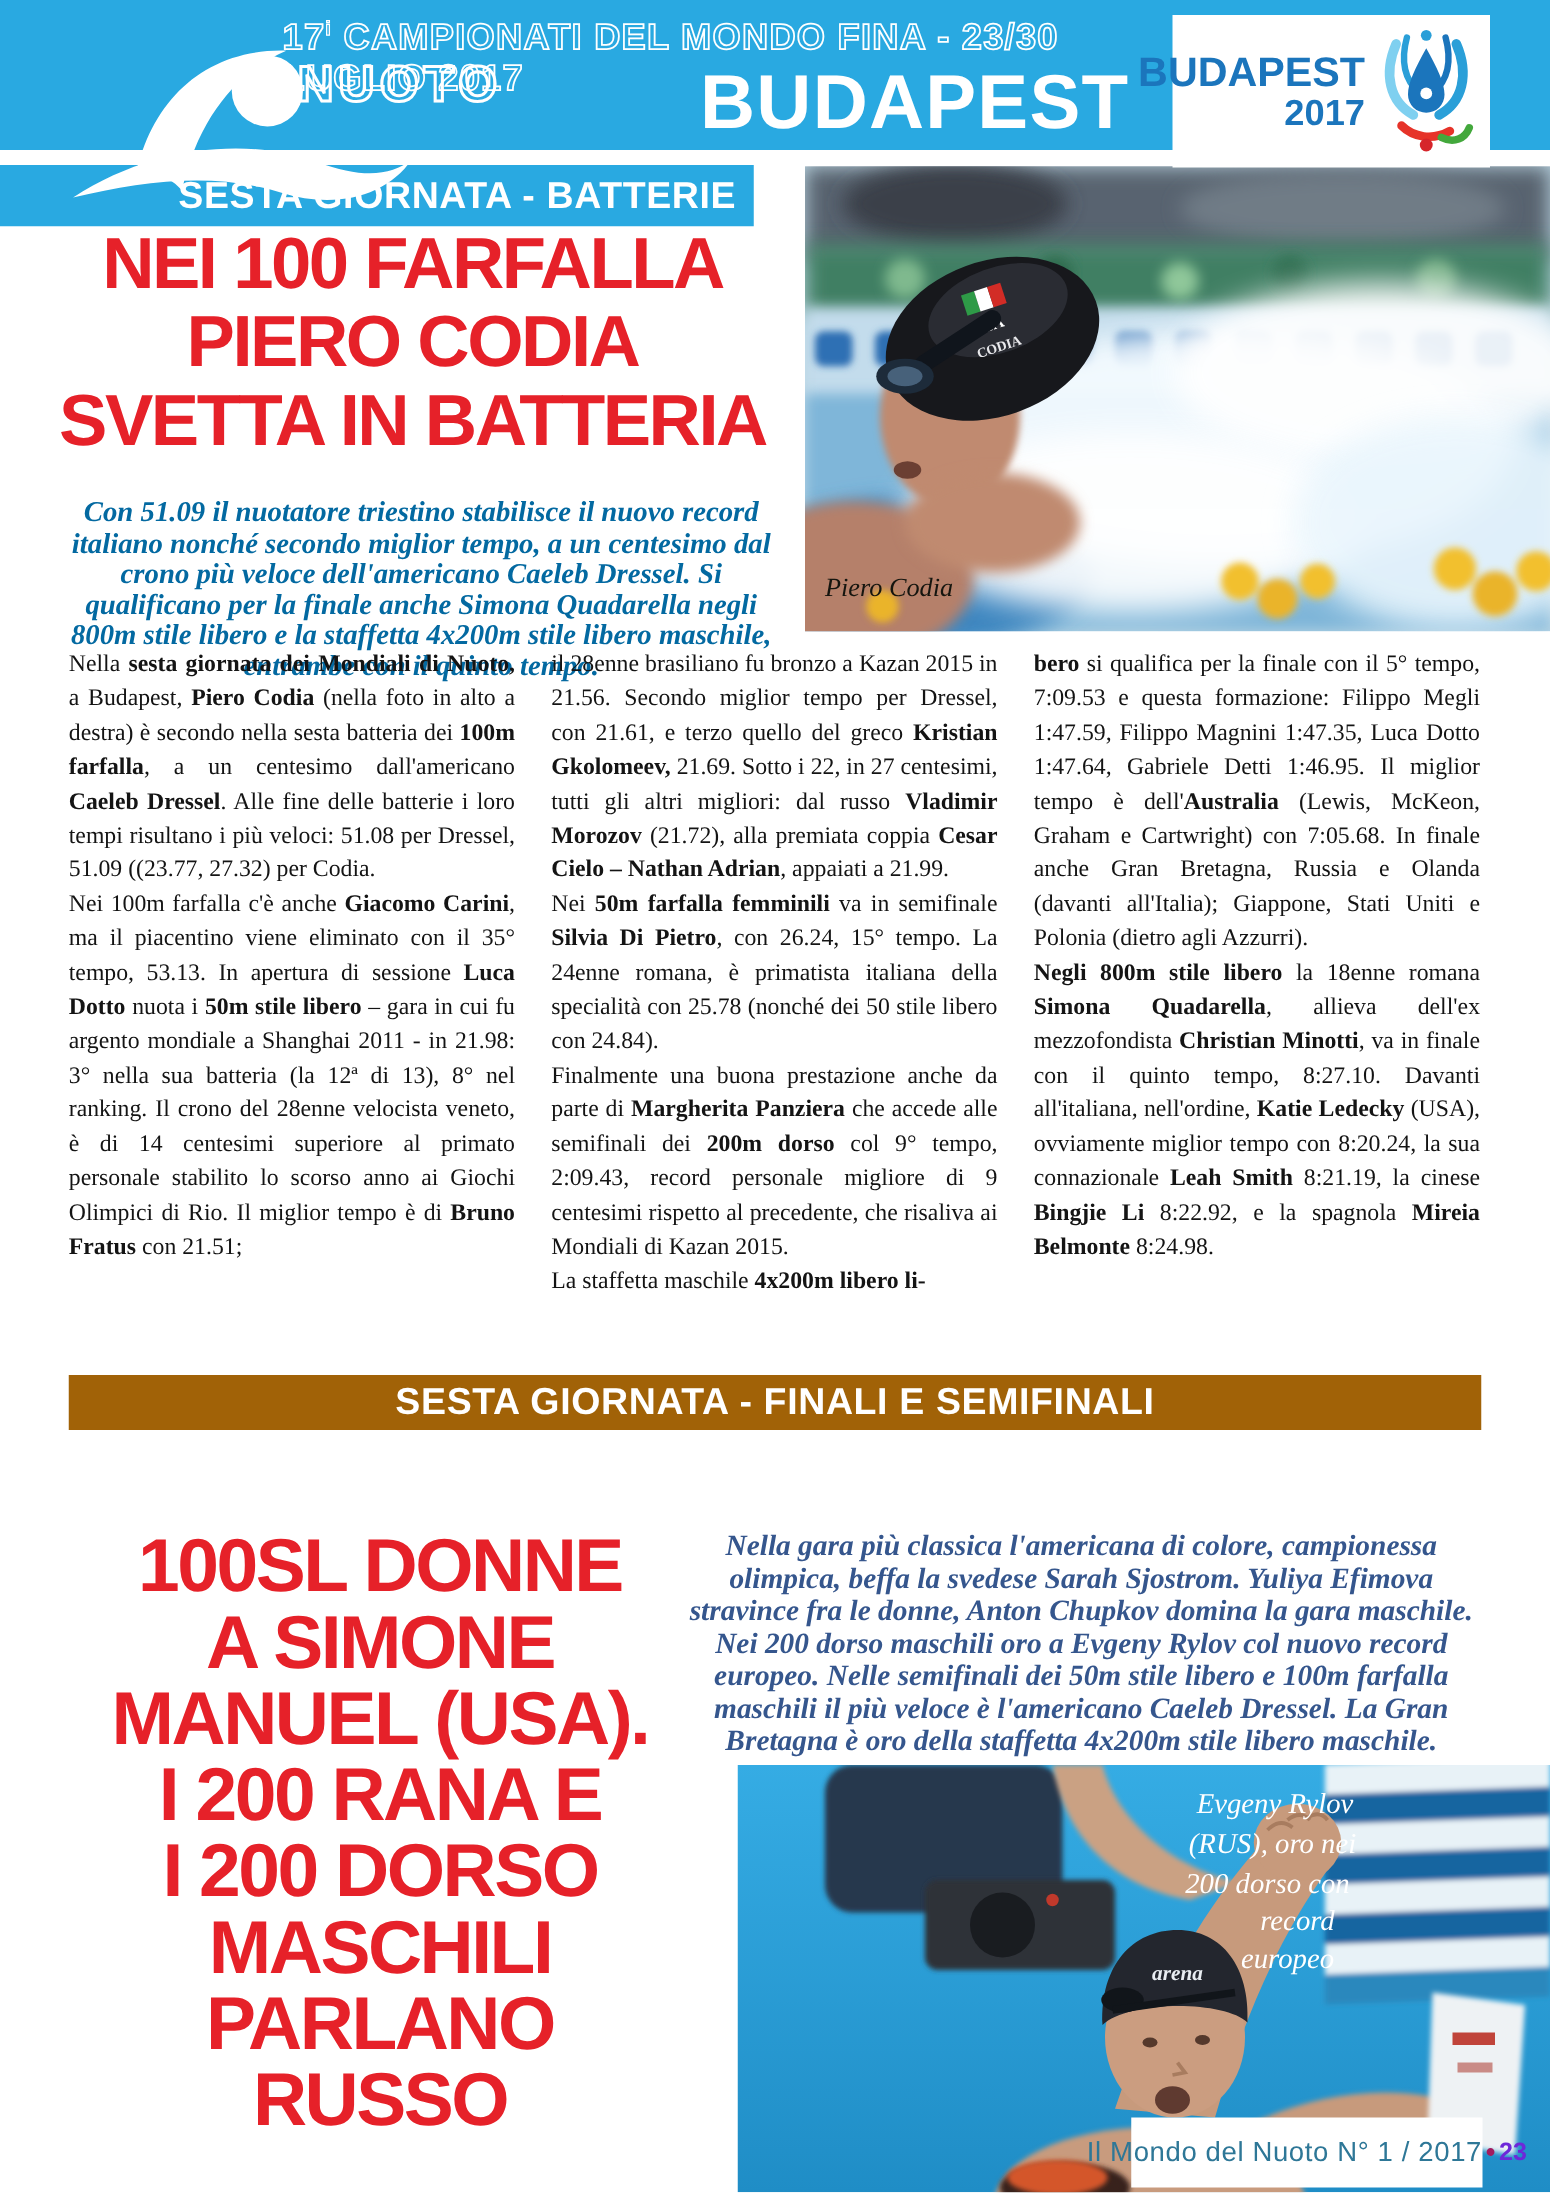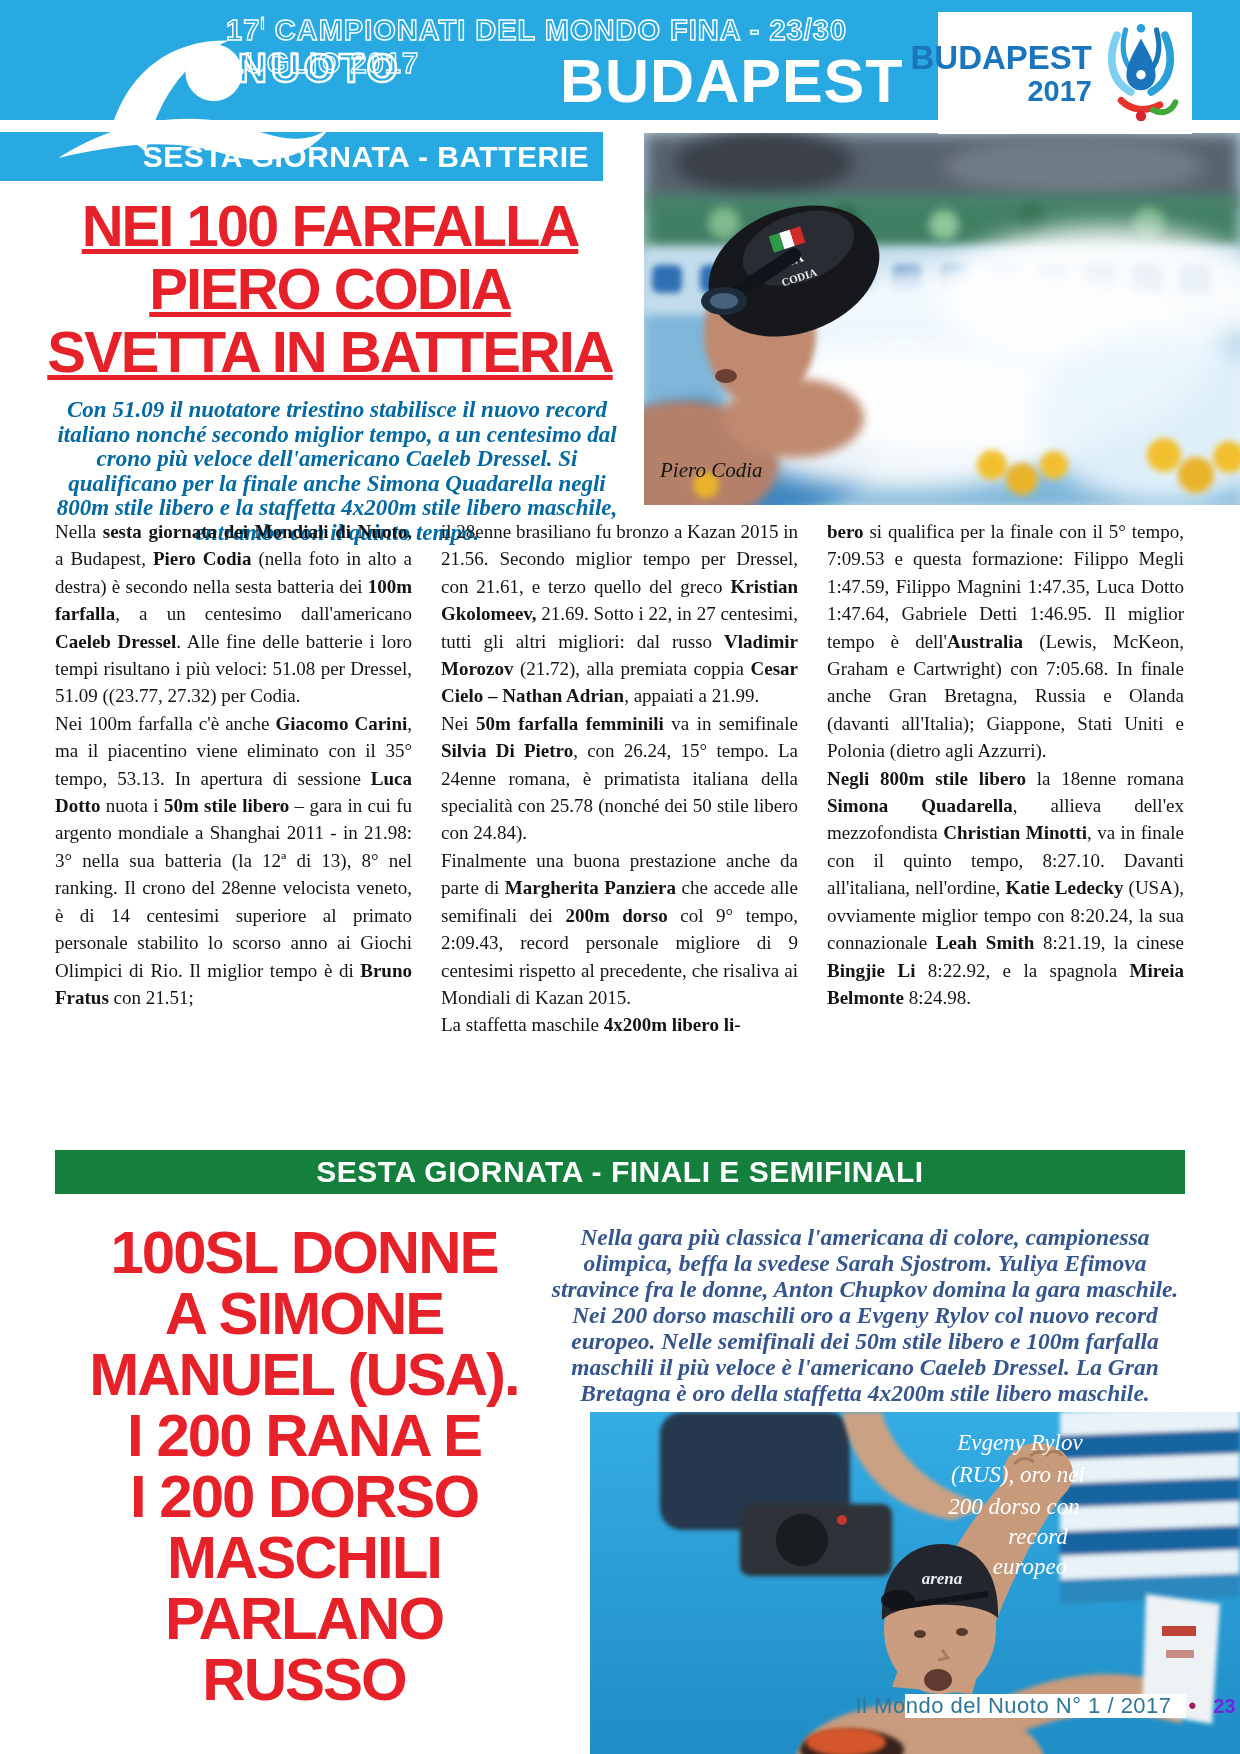--- a/index.html
+++ b/index.html
@@ -23,47 +23,47 @@
   .hdr-budapest{position:absolute;left:560px;top:46px;z-index:2;
              font-family:"Liberation Sans",sans-serif;font-weight:700;font-size:61px;letter-spacing:1px;color:#ffffff;}
   .logo-box{position:absolute;left:938px;top:12px;width:254px;height:122px;background:#ffffff;z-index:4;
             display:flex;align-items:center;justify-content:flex-end;padding:0 8px 0 12px;box-sizing:border-box;}
   .logo-words{text-align:right;font-family:"Liberation Sans",sans-serif;font-weight:700;color:#1b75bc;line-height:1;}
   .logo-words .l1{font-size:33px;letter-spacing:0;}
   .logo-words .l2{font-size:29px;margin-top:3px;}
   .logo-drop{width:86px;height:116px;margin-left:6px;flex:0 0 auto;}
 
   
-  .headline1{position:absolute;left:38px;top:194px;width:584px;z-index:2;text-align:center;
+  .headline1{position:absolute;left:38px;top:179px;width:584px;z-index:2;text-align:center;
              font-family:"Liberation Sans",sans-serif;font-weight:700;font-size:58px;line-height:63px;
-             letter-spacing:-2px;color:#e62129;text-decoration:underline;}
+             letter-spacing:-2px;color:#e62129;}
   .lede1{position:absolute;left:52px;top:398px;width:570px;text-align:center;
          font-style:italic;font-weight:700;font-size:23px;line-height:24.5px;color:#0369a1;}
   .photo1{position:absolute;left:644px;top:133px;width:596px;height:372px;}
 
   
   .col{position:absolute;top:518px;width:357px;color:#141414;}
   .col.c1{left:55px;} .col.c2{left:441px;} .col.c3{left:827px;}
   .para{margin:0;font-size:19px;line-height:27.4px;text-align:justify;}
   .para b{font-weight:700;}
 
   
-  .band3{position:absolute;left:55px;top:1150px;width:1130px;height:44px;background:#15803d;
+  .band3{position:absolute;left:55px;top:1100px;width:1130px;height:44px;background:#a16207;
          display:flex;align-items:center;justify-content:center;}
   .band3 span{color:#fff;font-family:"Liberation Sans",sans-serif;font-weight:700;font-size:30px;letter-spacing:.5px;}
   .headline2{position:absolute;left:52px;top:1222px;width:504px;text-align:center;
              font-family:"Liberation Sans",sans-serif;font-weight:700;font-size:60px;line-height:61px;
              letter-spacing:-2px;color:#e62129;}
   .lede2{position:absolute;left:540px;top:1224px;width:650px;text-align:center;
          font-style:italic;font-weight:700;font-size:23.5px;line-height:26px;color:#35568d;}
   .photo2{position:absolute;left:590px;top:1412px;width:650px;height:342px;}
 
   
-  .footer-bar{position:absolute;left:905px;top:1694px;width:281px;height:24px;background:#ffffff;z-index:5;
-              display:flex;align-items:center;justify-content:center;gap:17px;
+  .footer-bar{position:absolute;left:905px;top:1694px;width:281px;height:56px;background:#ffffff;z-index:5;
+              display:flex;align-items:center;justify-content:center;gap:3px;
               font-family:"Liberation Sans",sans-serif;}
   .footer-bar .mag{color:#2e7797;font-size:22px;font-weight:400;letter-spacing:.5px;white-space:nowrap;}
   .footer-bar .dot{color:#a21c5f;font-size:22px;font-weight:700;}
   .footer-bar .pg{color:#6d28d9;font-size:20px;font-weight:700;}
 
   svg text{font-family:"Liberation Serif",serif;}
 </style>
 </head>
 <body>
 

